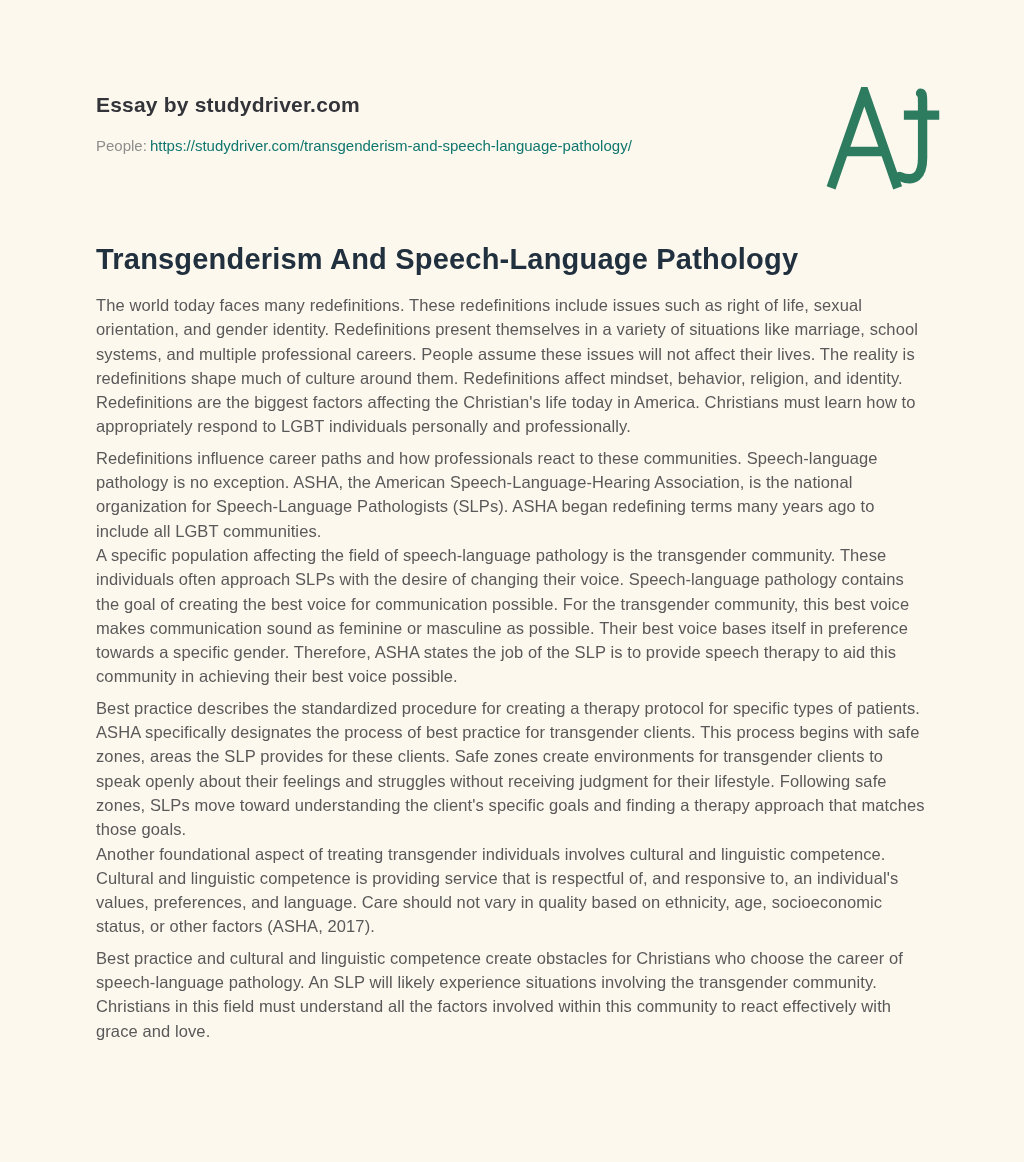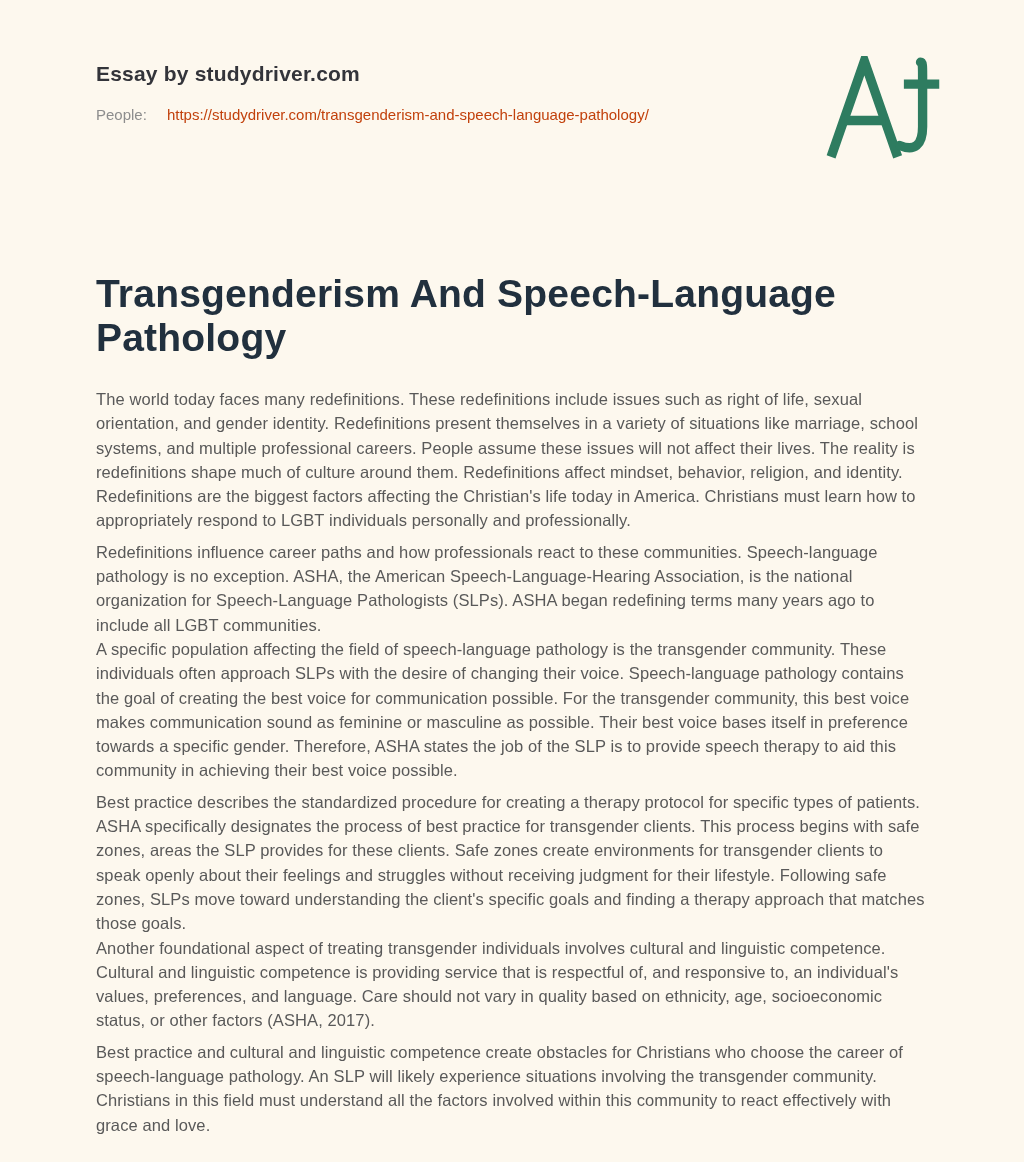--- a/index.html
+++ b/index.html
@@ -16,72 +16,72 @@
     background: #fdf8ee;
     overflow: hidden;
     position: relative;
   }
 
   .content {
     padding: 0 96px;
   }
 
   .header {
-    padding-top: 62px;
+    padding-top: 93px;
     display: flex;
     justify-content: space-between;
     align-items: flex-start;
   }
 
   .site-title {
     font-size: 21px;
     font-weight: 700;
     color: #33343a;
     letter-spacing: 0.2px;
   }
 
   .source-line {
     margin-top: 20px;
     font-size: 15px;
     color: #8d8d8d;
   }
 
   .source-link {
-    color: #c2410c;
+    color: #0f766e;
     text-decoration: none;
-    margin-left: 20px;
+    margin-left: 3px;
   }
 
   .logo {
     width: 118px;
     height: 104px;
     margin-top: -6px;
     margin-right: -12px;
     flex-shrink: 0;
   }
 
   .essay-title {
-    margin-top: 112px;
-    font-size: 39px;
+    margin-top: 52px;
+    font-size: 29px;
     font-weight: 700;
     color: #21303e;
     letter-spacing: 0.2px;
   }
 
   .essay-paragraph {
     margin-top: 7px;
     font-size: 16.5px;
     line-height: 24.3px;
     color: #595959;
     white-space: pre-line;
     letter-spacing: 0.1px;
   }
 
   .essay-paragraph.first {
-    margin-top: 27px;
+    margin-top: 17px;
   }
 </style>
 </head>
 <body>
 
 <div class="page">
   <div class="content">
 
     <div class="header">
       <div class="header-left">

